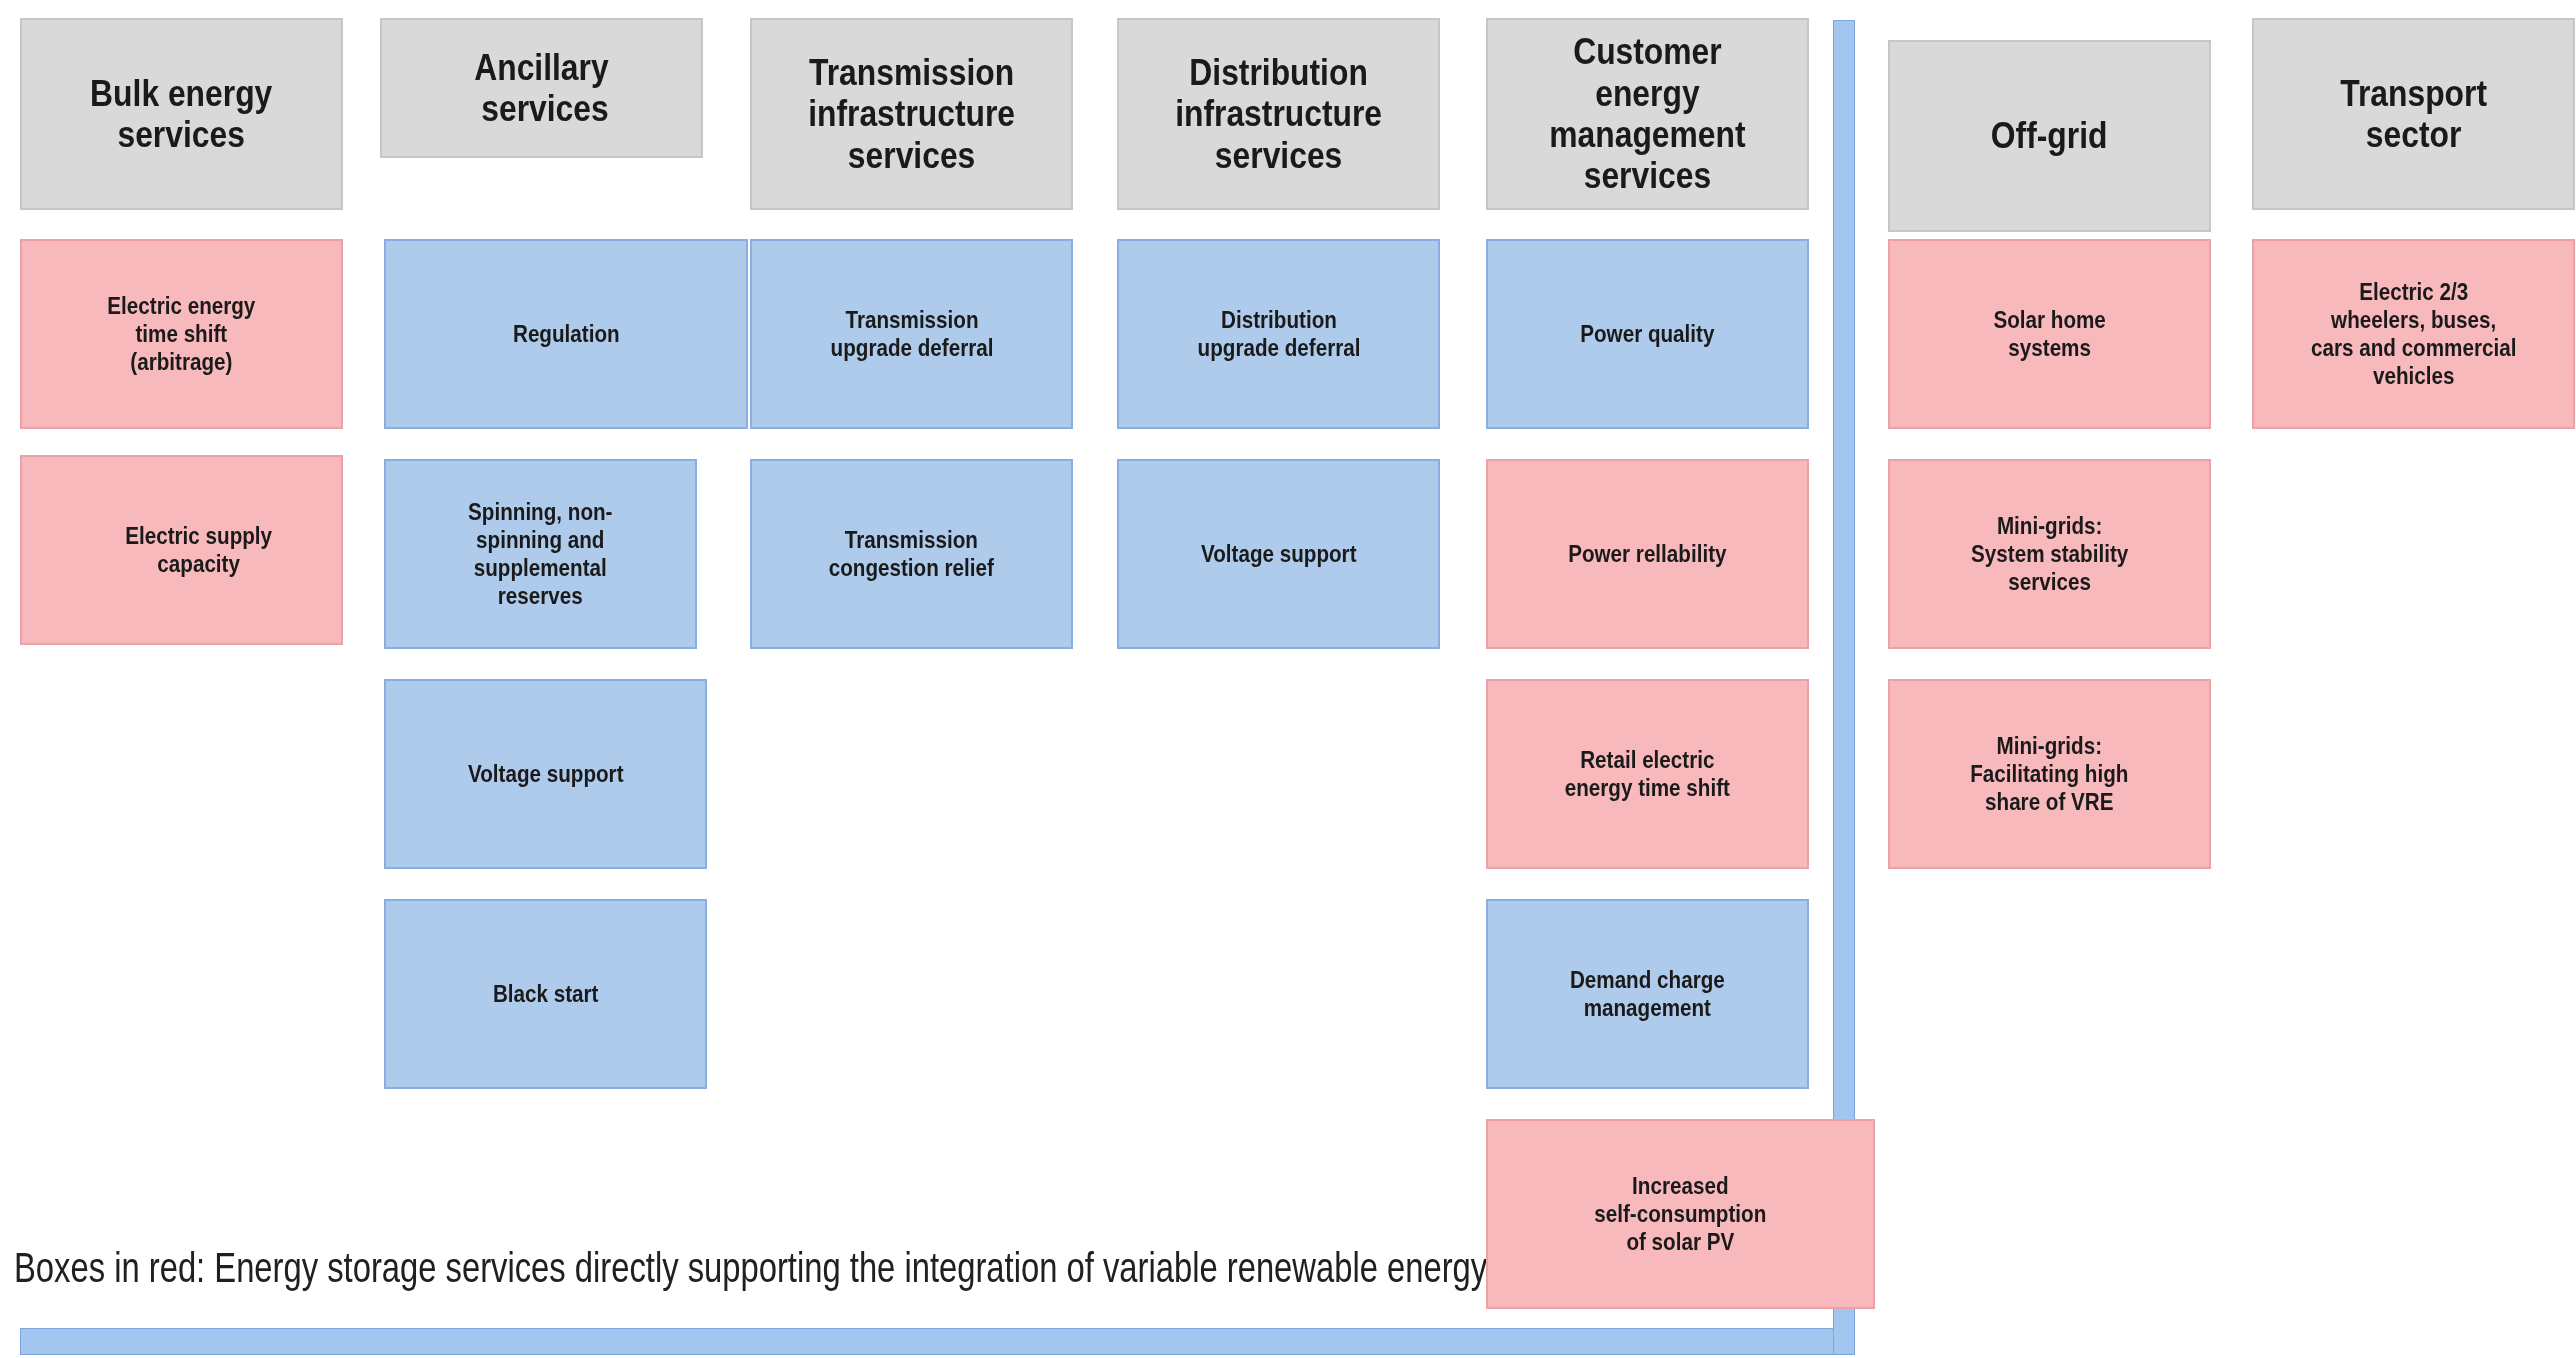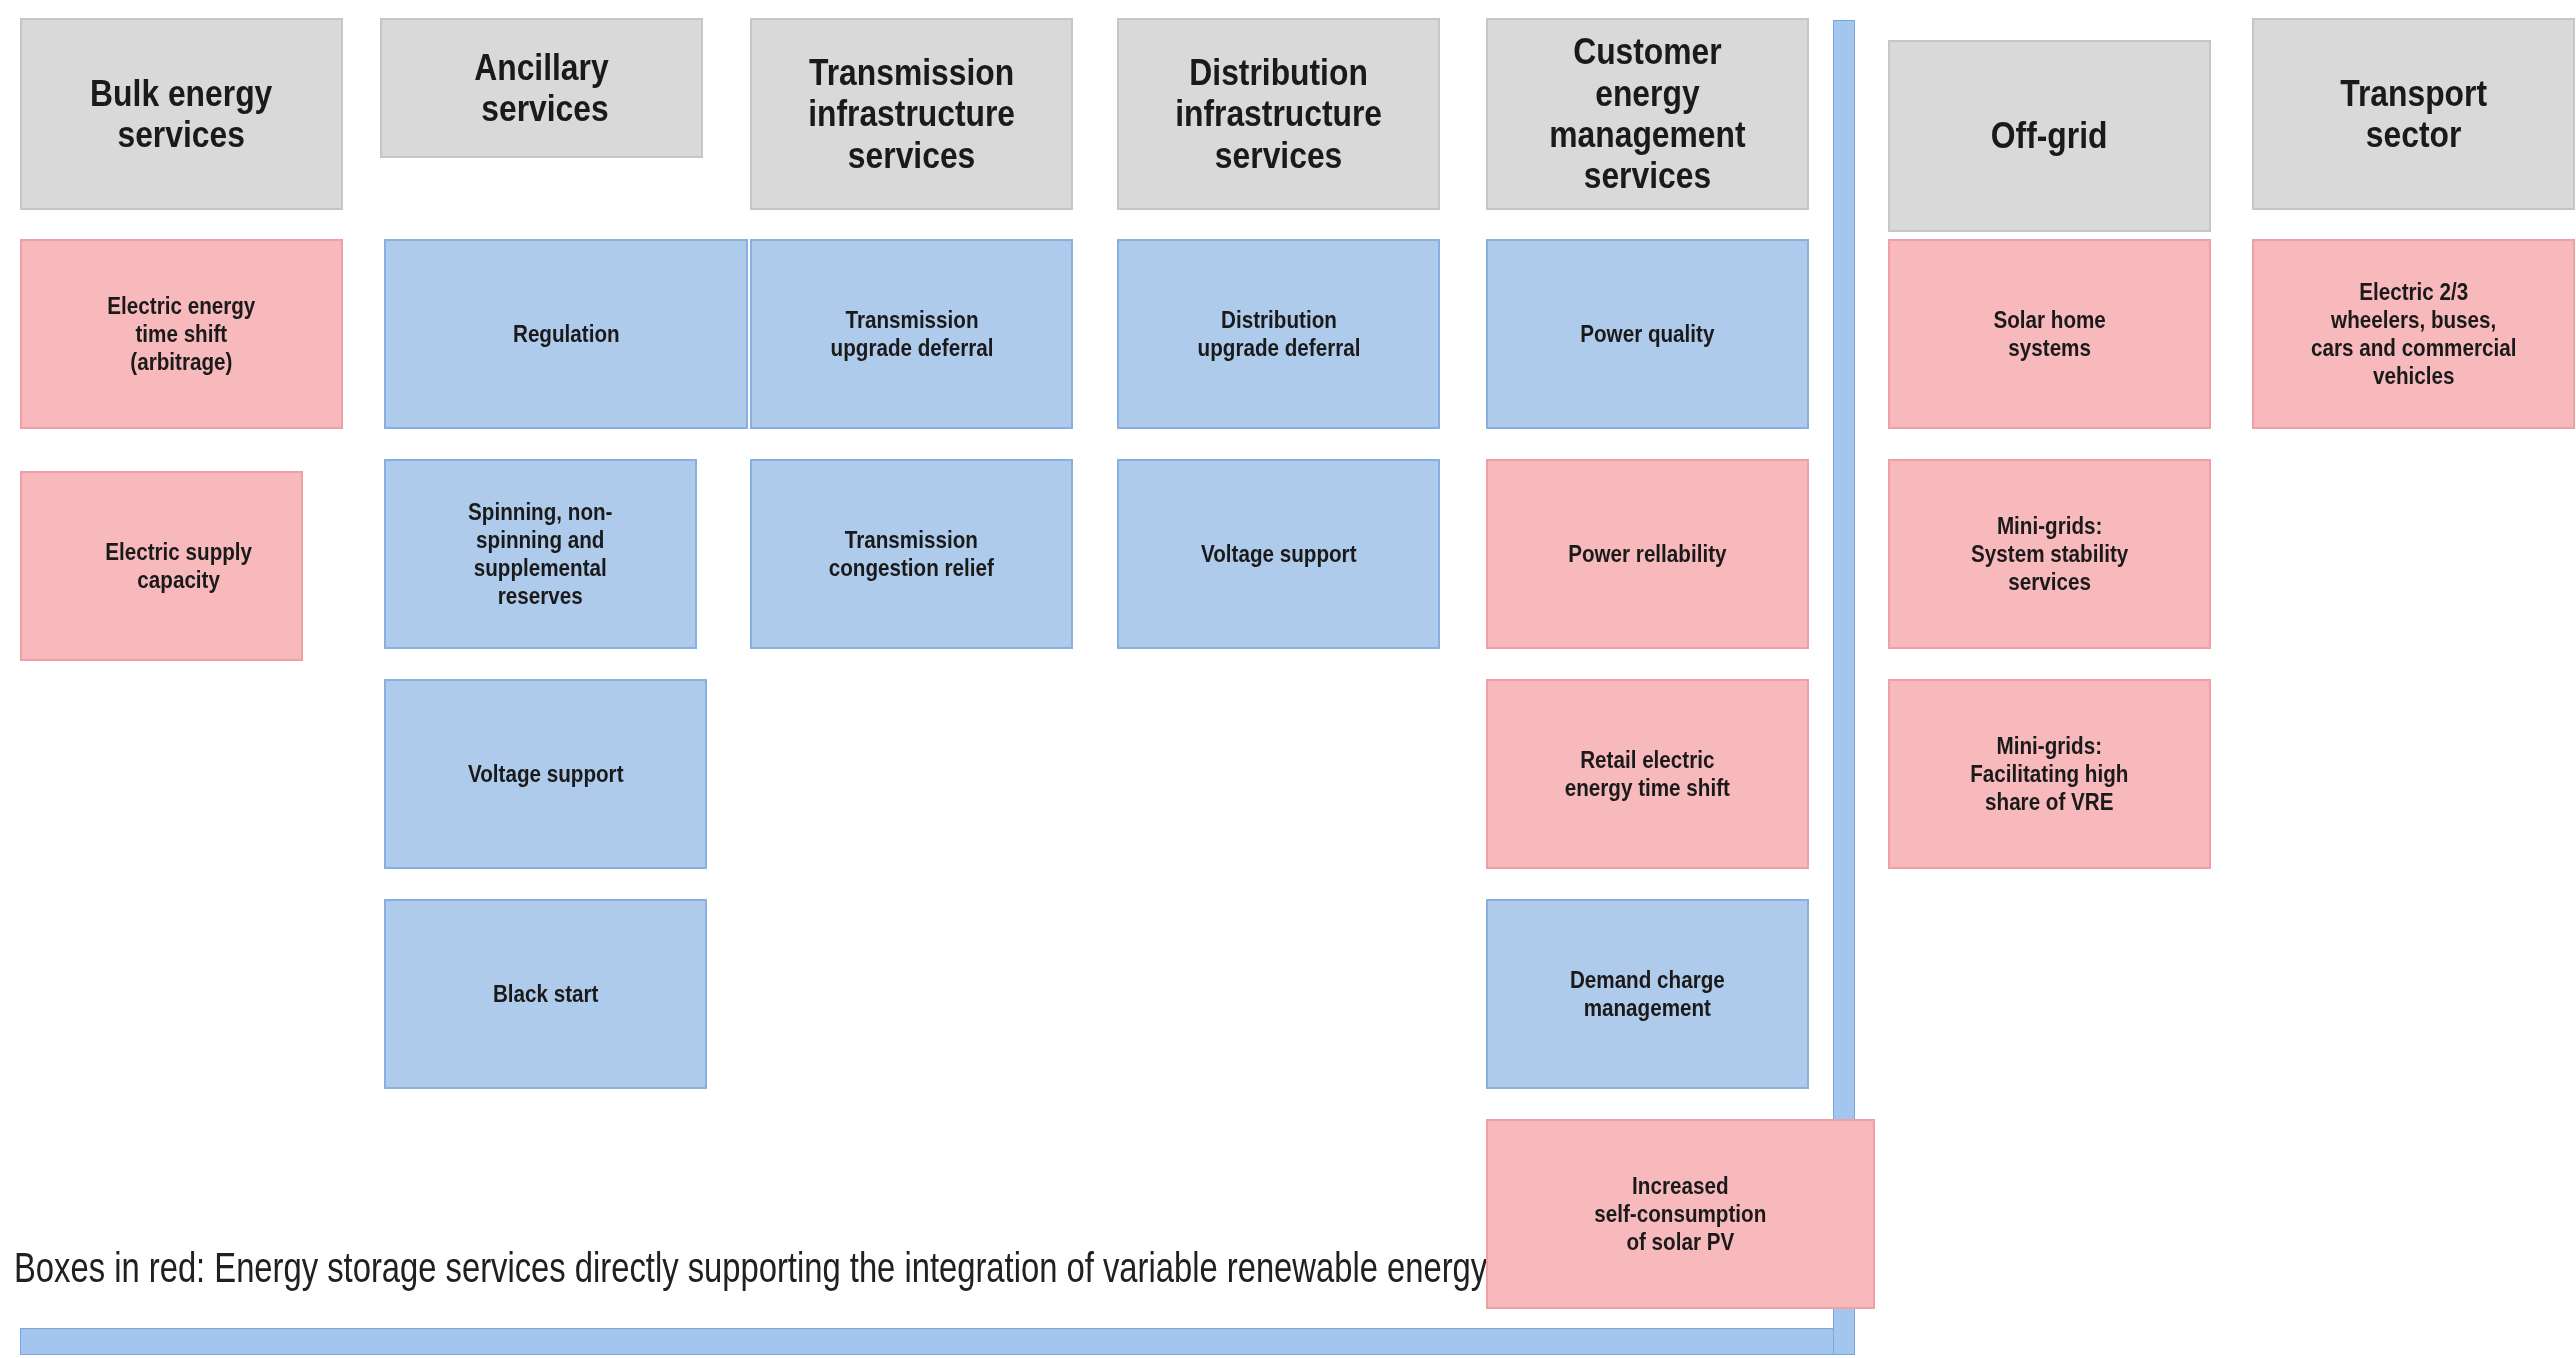--- a/index.html
+++ b/index.html
@@ -55,21 +55,21 @@
   <div id="caption">Boxes in red: Energy storage services directly supporting the integration of variable renewable energy</div>
 <div class="box header" style="left: 20px; top: 18px; width: 323px; height: 192px;">
       <span class="lbl">Bulk energy
 services</span>
     </div>
     <div class="box cell red" style="left: 20px; top: 239px; width: 323px; height: 190px;">
       <span class="lbl">Electric energy
 time shift
 (arbitrage)</span>
     </div>
-    <div class="box cell red" style="left: 20px; top: 471px; width: 283px; height: 190px; padding-left: 35px;">
+    <div class="box cell red" style="left: 20px; top: 455px; width: 323px; height: 190px; padding-left: 35px;">
       <span class="lbl">Electric supply
 capacity</span>
     </div>
     <div class="box header" style="left: 380px; top: 18px; width: 323px; height: 140px; text-align: right;">
       <span class="lbl">Ancillary
 services</span>
     </div>
     <div class="box cell blue" style="left: 384px; top: 239px; width: 364px; height: 190px;">
       <span class="lbl">Regulation</span>
     </div>

